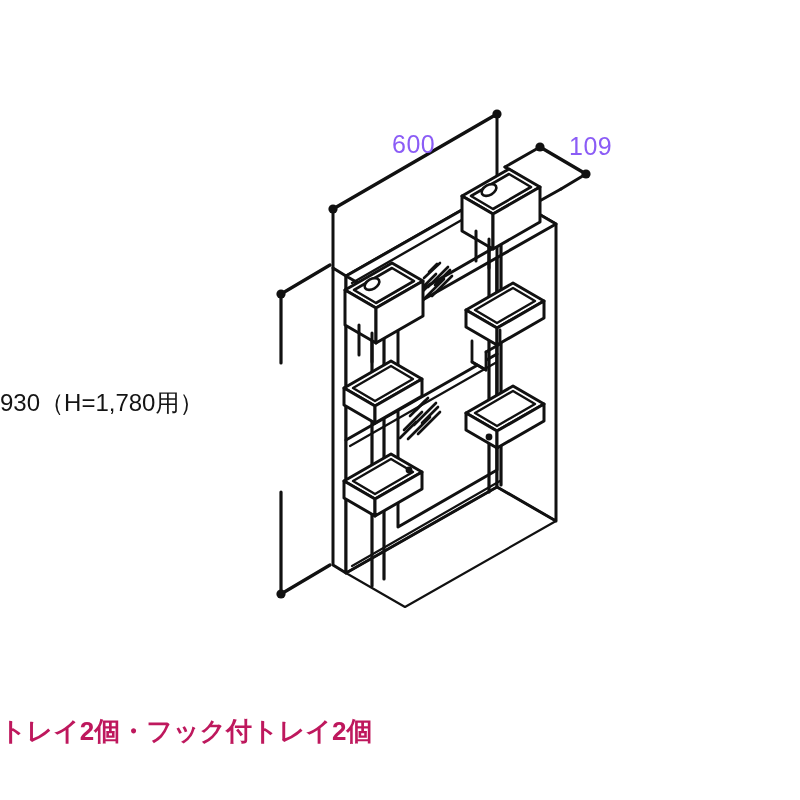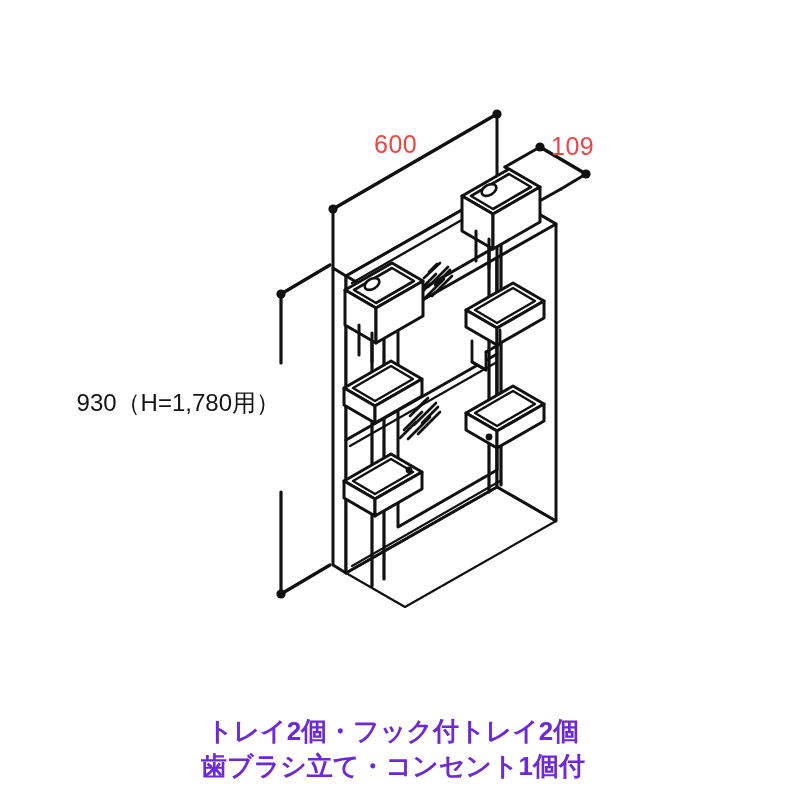--- a/index.html
+++ b/index.html
@@ -18,62 +18,62 @@
   #canvas {
     position: absolute;
     left: 0;
     top: 0;
     width: 800px;
     height: 800px;
   }
 
   .dim-label {
     position: absolute;
-    color: #ef4444;
+    color: #8b5cf6;
     font-family: "Liberation Sans", "DejaVu Sans", sans-serif;
     font-weight: 400;
     white-space: nowrap;
     letter-spacing: 0.5px;
+    margin-left: 18px;
   }
 
   #label-600 {
     left: 374px;
     top: 130px;
     font-size: 25px;
   }
   #label-178 {
     left: 551px;
     top: 132px;
     font-size: 25px;
   }
 
   #height-labels {
     position: absolute;
     left: 0px;
     top: 386px;
     width: 280px;
-    text-align: right;
     font-size: 24px;
     line-height: 33px;
     color: #141414;
     font-family: "Liberation Sans", "DejaVu Sans", sans-serif;
     white-space: nowrap;
   }
   #height-labels div { display: block; }
 
   #caption {
     position: absolute;
     left: 0px;
     top: 714px;
     width: 786px;
-    text-align: center;
+    text-align: left;
     font-size: 26px;
     line-height: 35px;
     font-weight: bold;
-    color: #6d28d9;
+    color: #be185d;
     font-family: "Liberation Sans", "DejaVu Sans", sans-serif;
     letter-spacing: 0px;
     white-space: nowrap;
   }
   #caption div { display: block; }
 </style>
 </head>
 <body>
 
 <svg id="canvas" viewBox="0 0 800 800" xmlns="http://www.w3.org/2000/svg">
@@ -254,14 +254,13 @@
 <div class="dim-label" id="label-600">600</div>
 
 <div class="dim-label" id="label-178">109</div>
 
 <div id="height-labels">
   <div>930（H=1,780用）</div>
 </div>
 
 <div id="caption">
   <div>トレイ2個・フック付トレイ2個</div>
-  <div>歯ブラシ立て・コンセント1個付</div>
 </div>
 
 </body></html>

